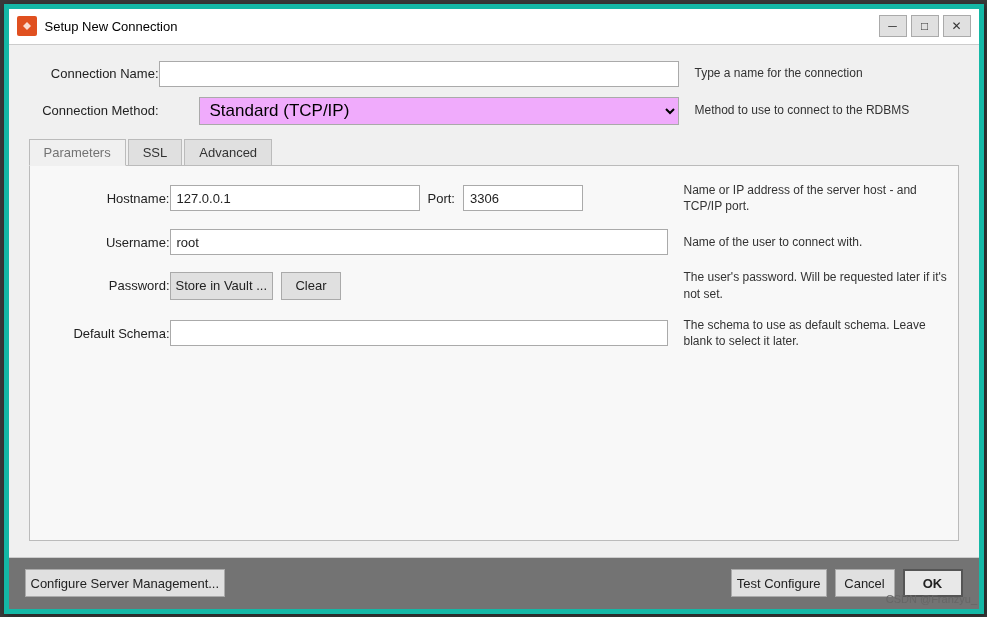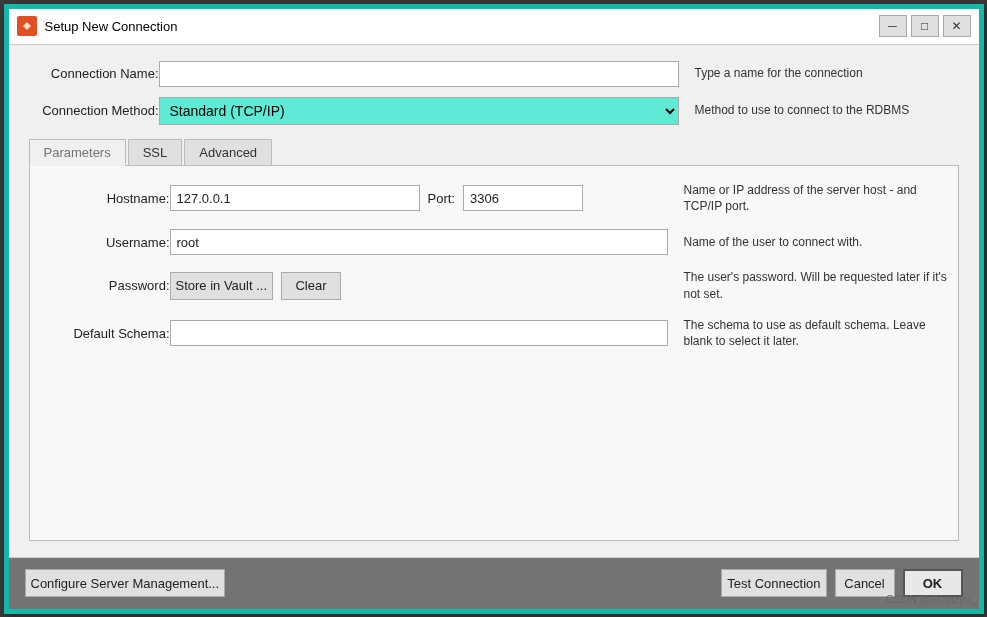--- a/index.html
+++ b/index.html
@@ -110,25 +110,26 @@
       outline: none;
       color: #222;
     }
     .input-full { width: 100%; }
     .input-hostname { width: 250px; }
     .input-port { width: 120px; }
 
     select {
       height: 28px;
       border: 1px solid #aaa;
-      background: #5eead4;
+      background: #f0abfc;
       padding: 2px 6px;
-      font-size: 14px;
+      font-size: 17px;
       outline: none;
       width: 100%;
+      margin-left: 40px;
     }
 
     .tabs {
       display: flex;
       gap: 2px;
       border-bottom: 1px solid #bbb;
       margin-top: 4px;
     }
     .tab {
       padding: 5px 14px;
@@ -290,20 +291,20 @@
           <div class="form-hint">The schema to use as default schema. Leave blank to select it later.</div>
         </div>
 
       </div>
     </div>
   </div>
 
   <div class="footer">
     <button class="btn">Configure Server Management...</button>
     <div class="footer-right">
-      <button class="btn">Test Connection</button>
+      <button class="btn">Test Configure</button>
       <button class="btn">Cancel</button>
       <button class="btn btn-primary">OK</button>
     </div>
   </div>
 </div>
 
 <div class="watermark">CSDN @Franzyu_</div>
 
 </body></html>

